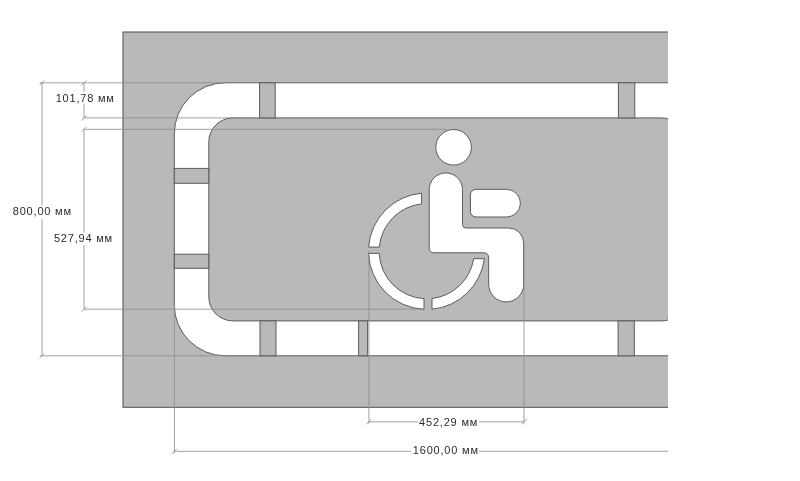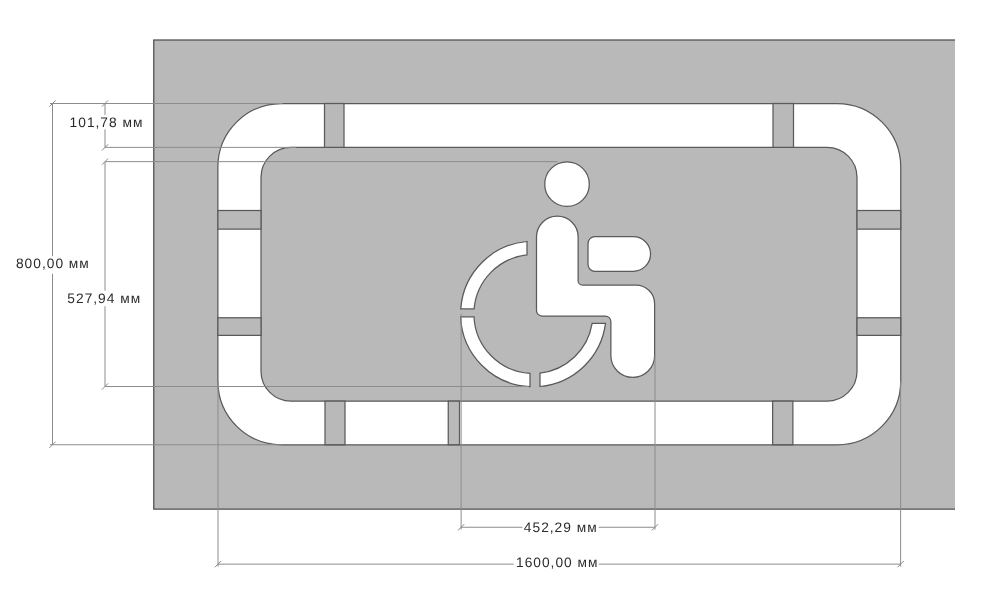--- a/index.html
+++ b/index.html
@@ -1,16 +1,16 @@
 <!DOCTYPE html>
 <html><head>
 <meta charset="utf-8">
 <style>
   html,body{margin:0;padding:0;background:#ffffff;}
-  .wrap{width:764px;height:481px;position:relative;overflow:hidden;background:#ffffff;}
+  .wrap{width:668px;height:481px;position:relative;overflow:hidden;background:#ffffff;}
   text{font-family:"Liberation Sans",sans-serif;fill:#2b2b2b;font-size:11px;letter-spacing:0.8px;}
 </style>
 </head>
 <body>
 <div class="wrap">
 <svg width="800" height="481" viewBox="0 0 800 481" xmlns="http://www.w3.org/2000/svg">
 
   <rect x="0" y="0" width="800" height="481" fill="#ffffff"></rect>
 
   <rect x="123" y="32" width="648.5" height="375.3" fill="#b9b9b9" stroke="#4f4f4f" stroke-width="1"></rect>

